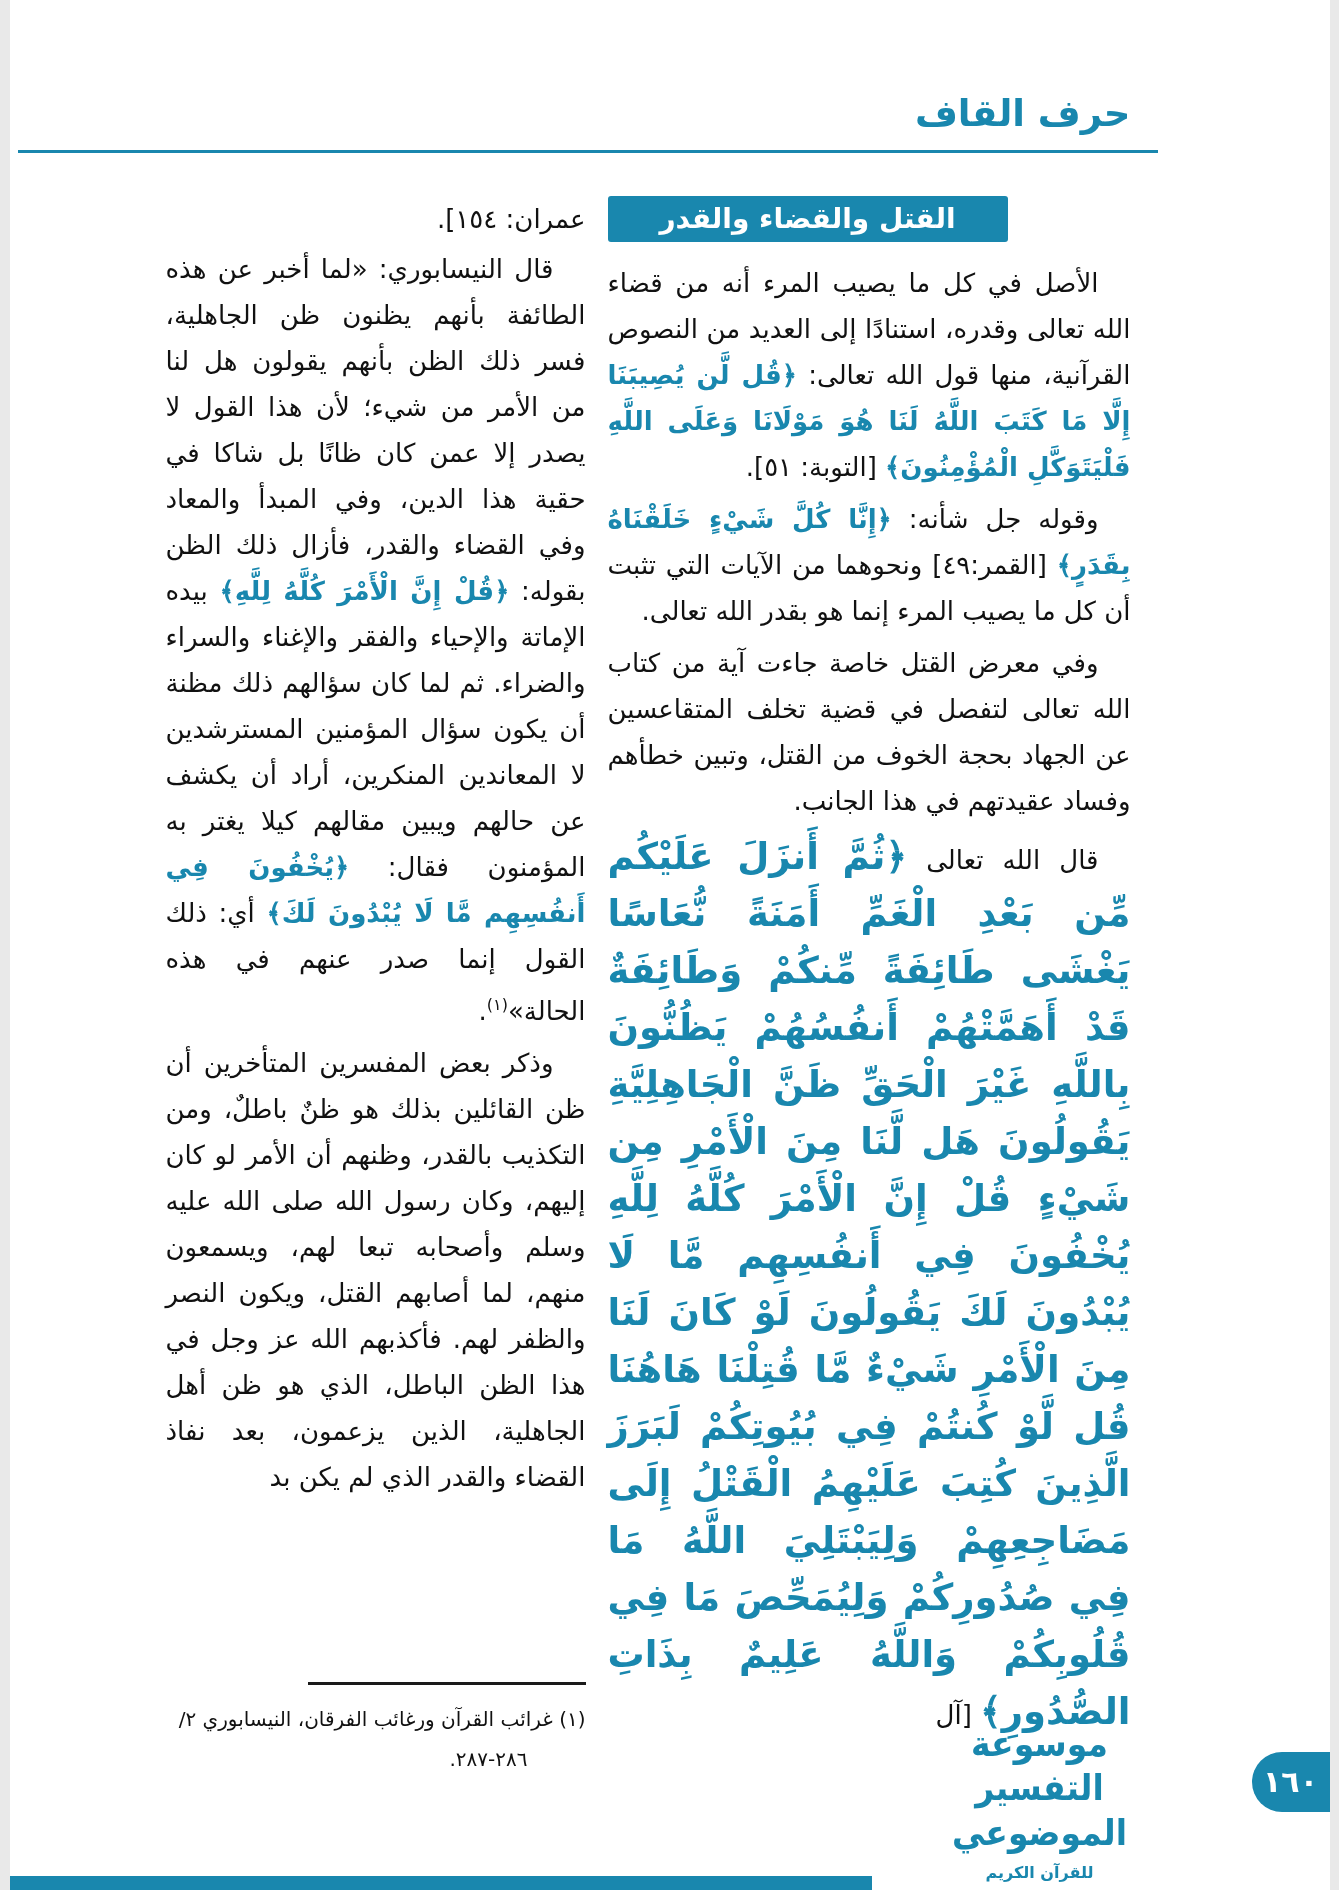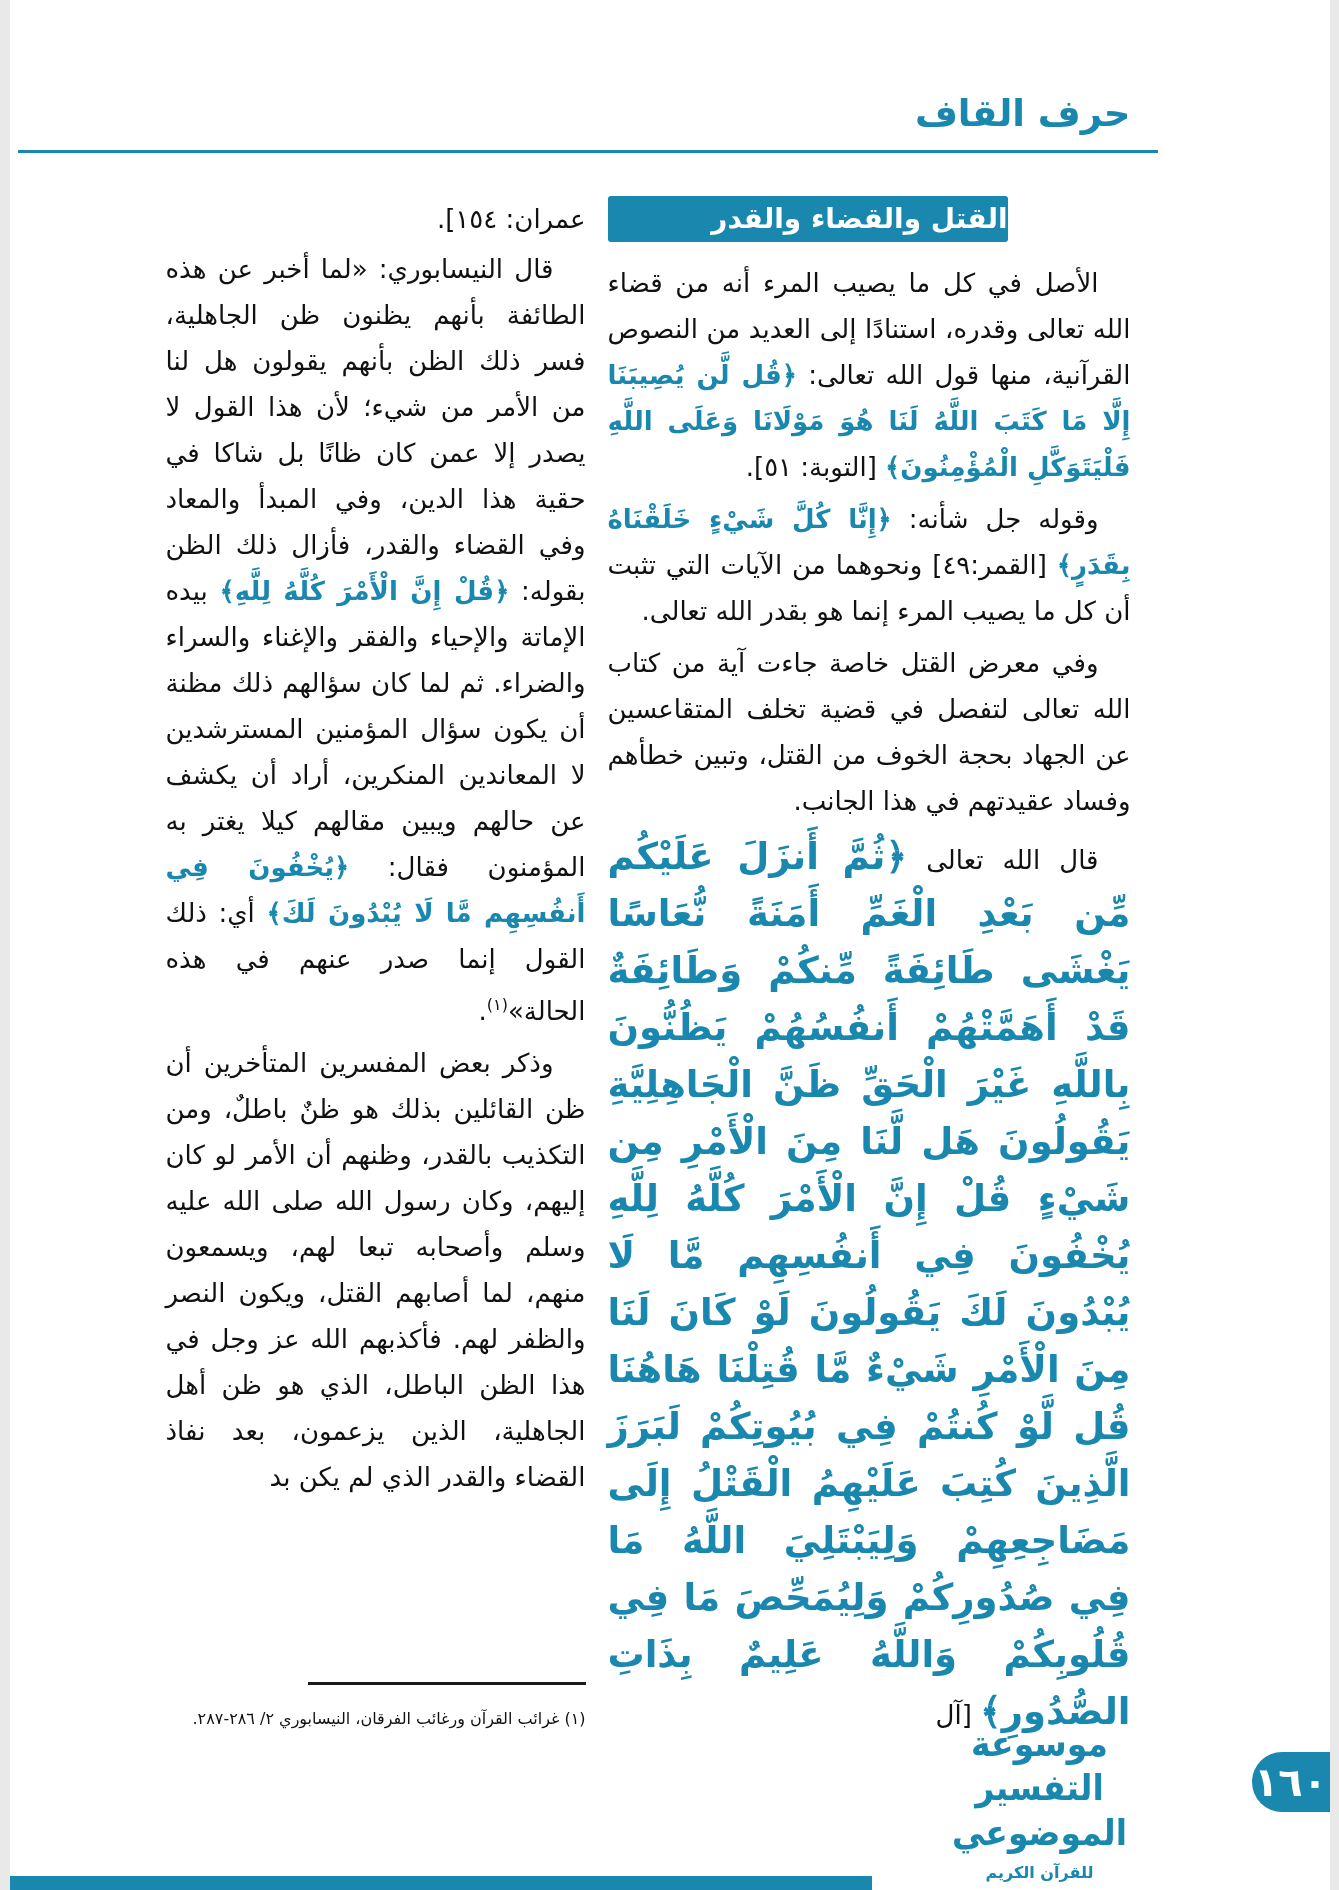--- a/index.html
+++ b/index.html
@@ -20,53 +20,53 @@
     position:absolute; top:150px; left:8px; width:1140px; height:3px;
     background:var(--accent);
   }
   .col { position:absolute; top:196px; direction:rtl; text-align:justify; color:var(--ink); }
   .col-right { right:199px; width:523px; }
   .col-left  { right:744px; width:420px; }
 
   .section-title-box {
     width:400px; height:46px; line-height:46px;
     background:var(--accent); color:#ffffff;
-    text-align:right; font-size:28px; font-weight:700;
+    text-align:center; font-size:28px; font-weight:700;
     margin:0 auto 18px 0; border-radius:3px;
   }
   .para {
     font-size:26px; line-height:46px; text-indent:32px;
     margin-bottom:6px; text-align:justify;
   }
   .para.continuation { text-indent:0; margin-bottom:4px; }
   .para.verse-block { line-height:54px; }
   .seg-n { color:var(--ink); }
   .seg-q { color:var(--accent); font-weight:700; }
   .verse-block .seg-q { font-size:37px; }
   .seg-r { color:var(--ink); }
   .seg-sup { vertical-align:super; font-size:16px; color:var(--ink); }
 
   .footnote-block { position:absolute; top:1682px; right:744px; width:420px; direction:rtl; }
   .footnote-rule { width:278px; height:3px; background:#1a1a1a; margin-bottom:14px; }
   .footnote-text {
-    font-size:16px; line-height:40px; color:var(--ink);
+    font-size:20px; line-height:40px; color:var(--ink);
     padding-right:58px; text-indent:-58px; text-align:right;
   }
 
   .logo {
     position:absolute; top:1726px; right:160px; width:260px;
     text-align:center; color:var(--accent); direction:rtl;
   }
   .logo-main { font-size:33px; font-weight:700; line-height:1.25; transform:scaleY(1.08); }
   .logo-sub  { font-size:16px; font-weight:700; margin-top:13px; letter-spacing:1px; }
 
   .page-number-badge {
     position:absolute; top:1752px; right:0; width:78px; height:60px;
     background:var(--accent); border-radius:30px 0 0 30px;
-    color:#ffffff; font-size:40px; font-weight:700;
+    color:#ffffff; font-size:30px; font-weight:700;
     text-align:center; line-height:60px;
   }
   .bottom-bar {
     position:absolute; top:1876px; left:0; width:862px; height:14px;
     background:var(--accent);
   }
 </style>
 </head>
 <body>
 

